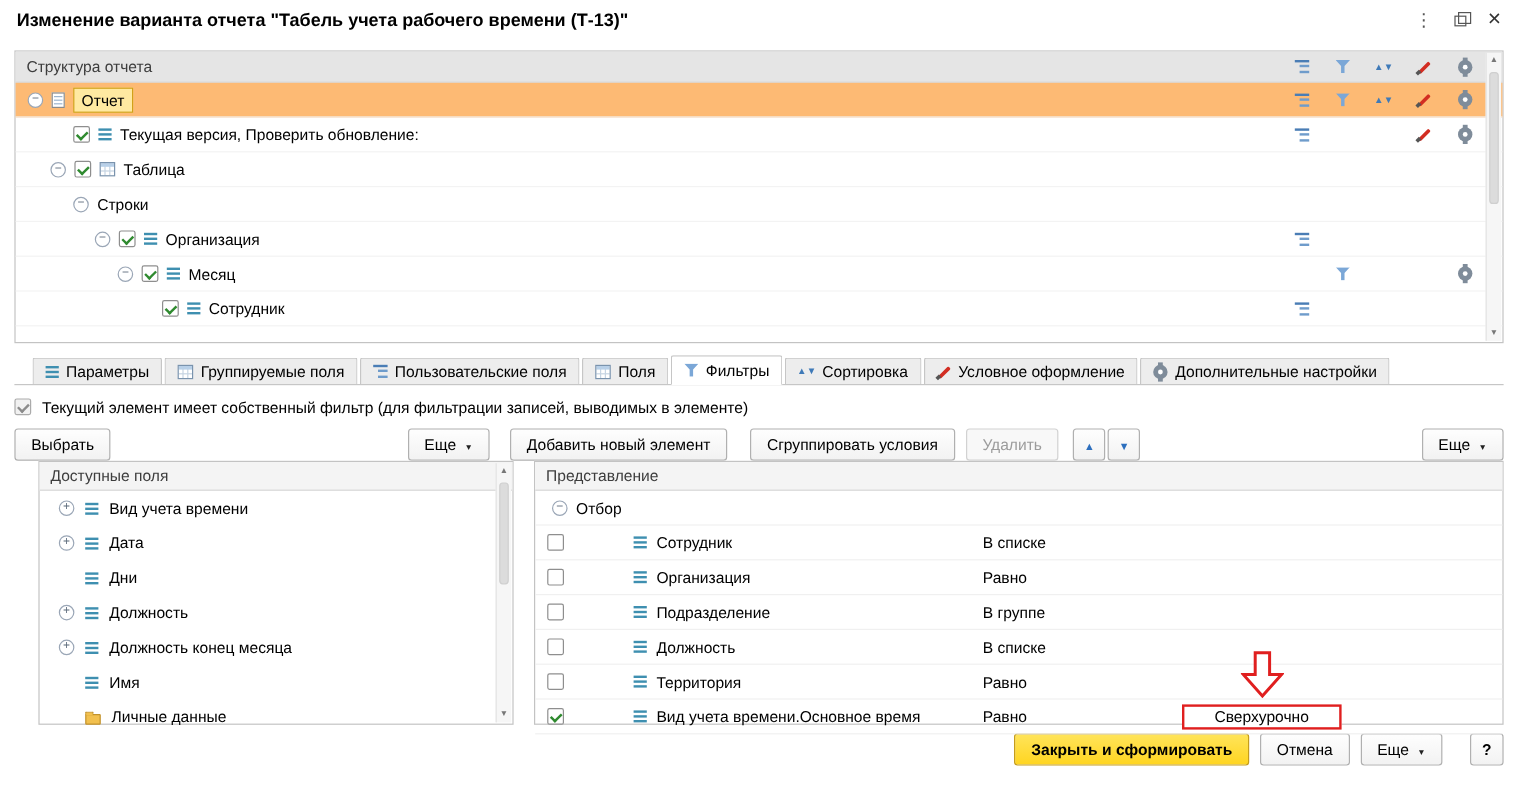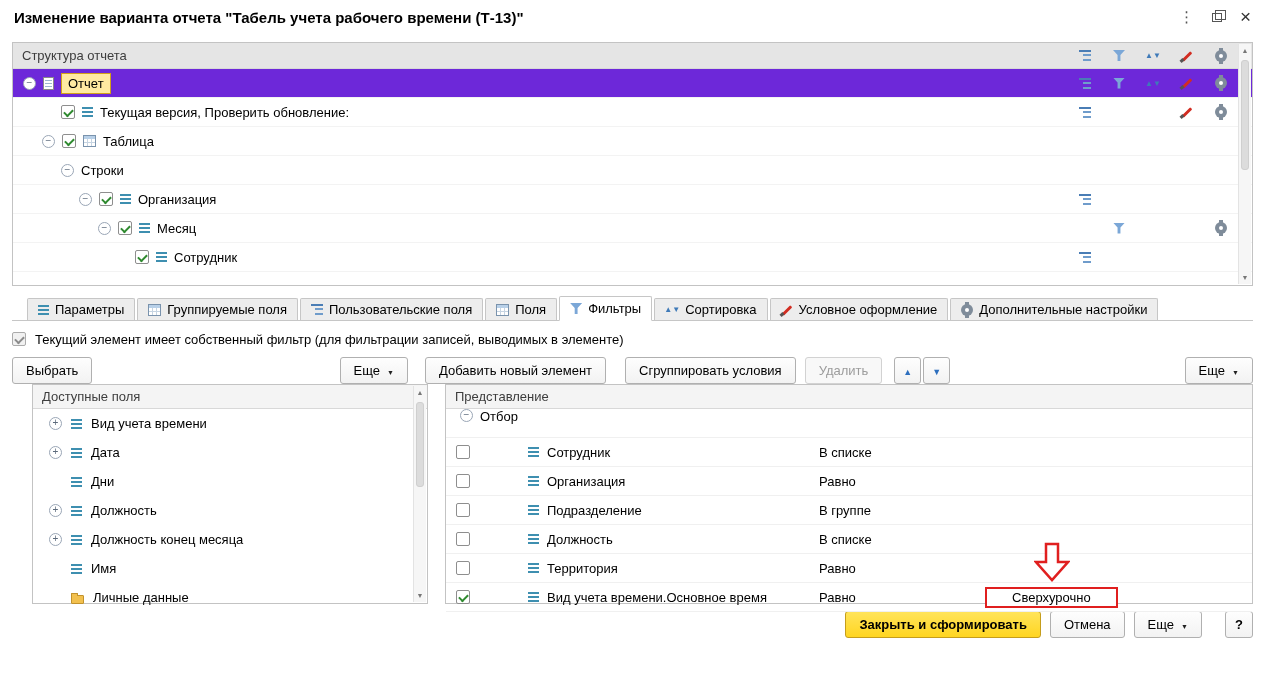--- a/index.html
+++ b/index.html
@@ -90,21 +90,21 @@
   .sb-down::after { content:"▼"; font-size:7px; }
   .sb-thumb { position:absolute; left:2px; right:2px; background:#dcdcdc; border:1px solid #cfcfcf; border-radius:3px; cursor:pointer; }
 
   
   .structure-panel { position:relative; margin:8px 12px 0; height:244px; border:1px solid #c3c3c3; background:#fff; }
   .sp-header { height:26px; background:#e5e5e5; border-bottom:1px solid #d8d8d8; display:flex; align-items:center; padding:0 14px 0 9px; }
   .sp-title { flex:1; color:#3d3d3d; }
   .iconcols { display:flex; }
   .iconcol { width:34px; height:26px; display:flex; align-items:center; justify-content:center; }
   .trow { height:29px; display:flex; align-items:center; padding-right:14px; border-bottom:1px solid #f3f3f3; }
-  .trow.selected { background:#6d28d9; }
+  .trow.selected { background:#fdba74; }
   .tcontent { flex:1; display:flex; align-items:center; gap:7px; min-width:0; }
   .tlabel { white-space:nowrap; }
   .sel-label { background:#ffe9a1; border:1px solid #d2a019; padding:2px 6px; }
   .trow .iconcol { height:29px; }
 
   
   .tabbar { display:flex; align-items:flex-end; gap:2px; margin:10px 12px 0; height:25px; border-bottom:1px solid #c6c6c6;padding-left:15px; }
   .tab { display:inline-flex; align-items:center; gap:6px; height:22px; padding:0 10px; background:#ededed;
       border:1px solid #c6c6c6; border-bottom:none; border-radius:2px 2px 0 0; cursor:pointer; white-space:nowrap; }
   .tab.active { background:#fff; height:25px; margin-bottom:-1px; border-bottom:1px solid #fff; }
@@ -117,21 +117,21 @@
   .tb-left .sp { flex:1; }
   .tb-gap { width:17px; }
   .tb-right { flex:1; display:flex; align-items:center; }
   .tb-right .sp { flex:1; }
 
   .lists { display:flex; height:220px;padding-left:20px; }
   .fields-panel { position:relative; width:396px; border:1px solid #c3c3c3; background:#fff; }
   .panel-hd { height:24px; background:#f4f4f4; border-bottom:1px solid #d8d8d8; display:flex; align-items:center; padding:0 9px; color:#3d3d3d; }
   .frow-av { height:29px; display:flex; align-items:center; gap:9px; padding-left:16px; cursor:default; }
   .filter-panel { position:relative; flex:1; margin-left:17px; border:1px solid #c3c3c3; background:#fff; }
-  .grow { height:29px; display:flex; align-items:flex-start; gap:7px; padding-left:14px; border-bottom:1px solid #f0f0f0; }
+  .grow { height:29px; display:flex; align-items:center; gap:7px; padding-left:14px; border-bottom:1px solid #f0f0f0; }
   .frow { height:29px; display:flex; align-items:center; border-bottom:1px solid #f0f0f0; }
   .f-field { width:373px; display:flex; align-items:center; padding-left:10px; min-width:0; }
   .f-ind { width:58px; flex:none; }
   .f-icgap { width:8px; flex:none; }
   .f-cond { width:166px; }
   .f-value { flex:1; }
   .value-box { display:inline-block; border:2px solid #e01f1f; padding:1px 25px; background:#fff; }
   .annot-arrow { position:absolute; left:588px; top:157px; width:36px; height:40px; z-index:5; pointer-events:none; }
 
   

